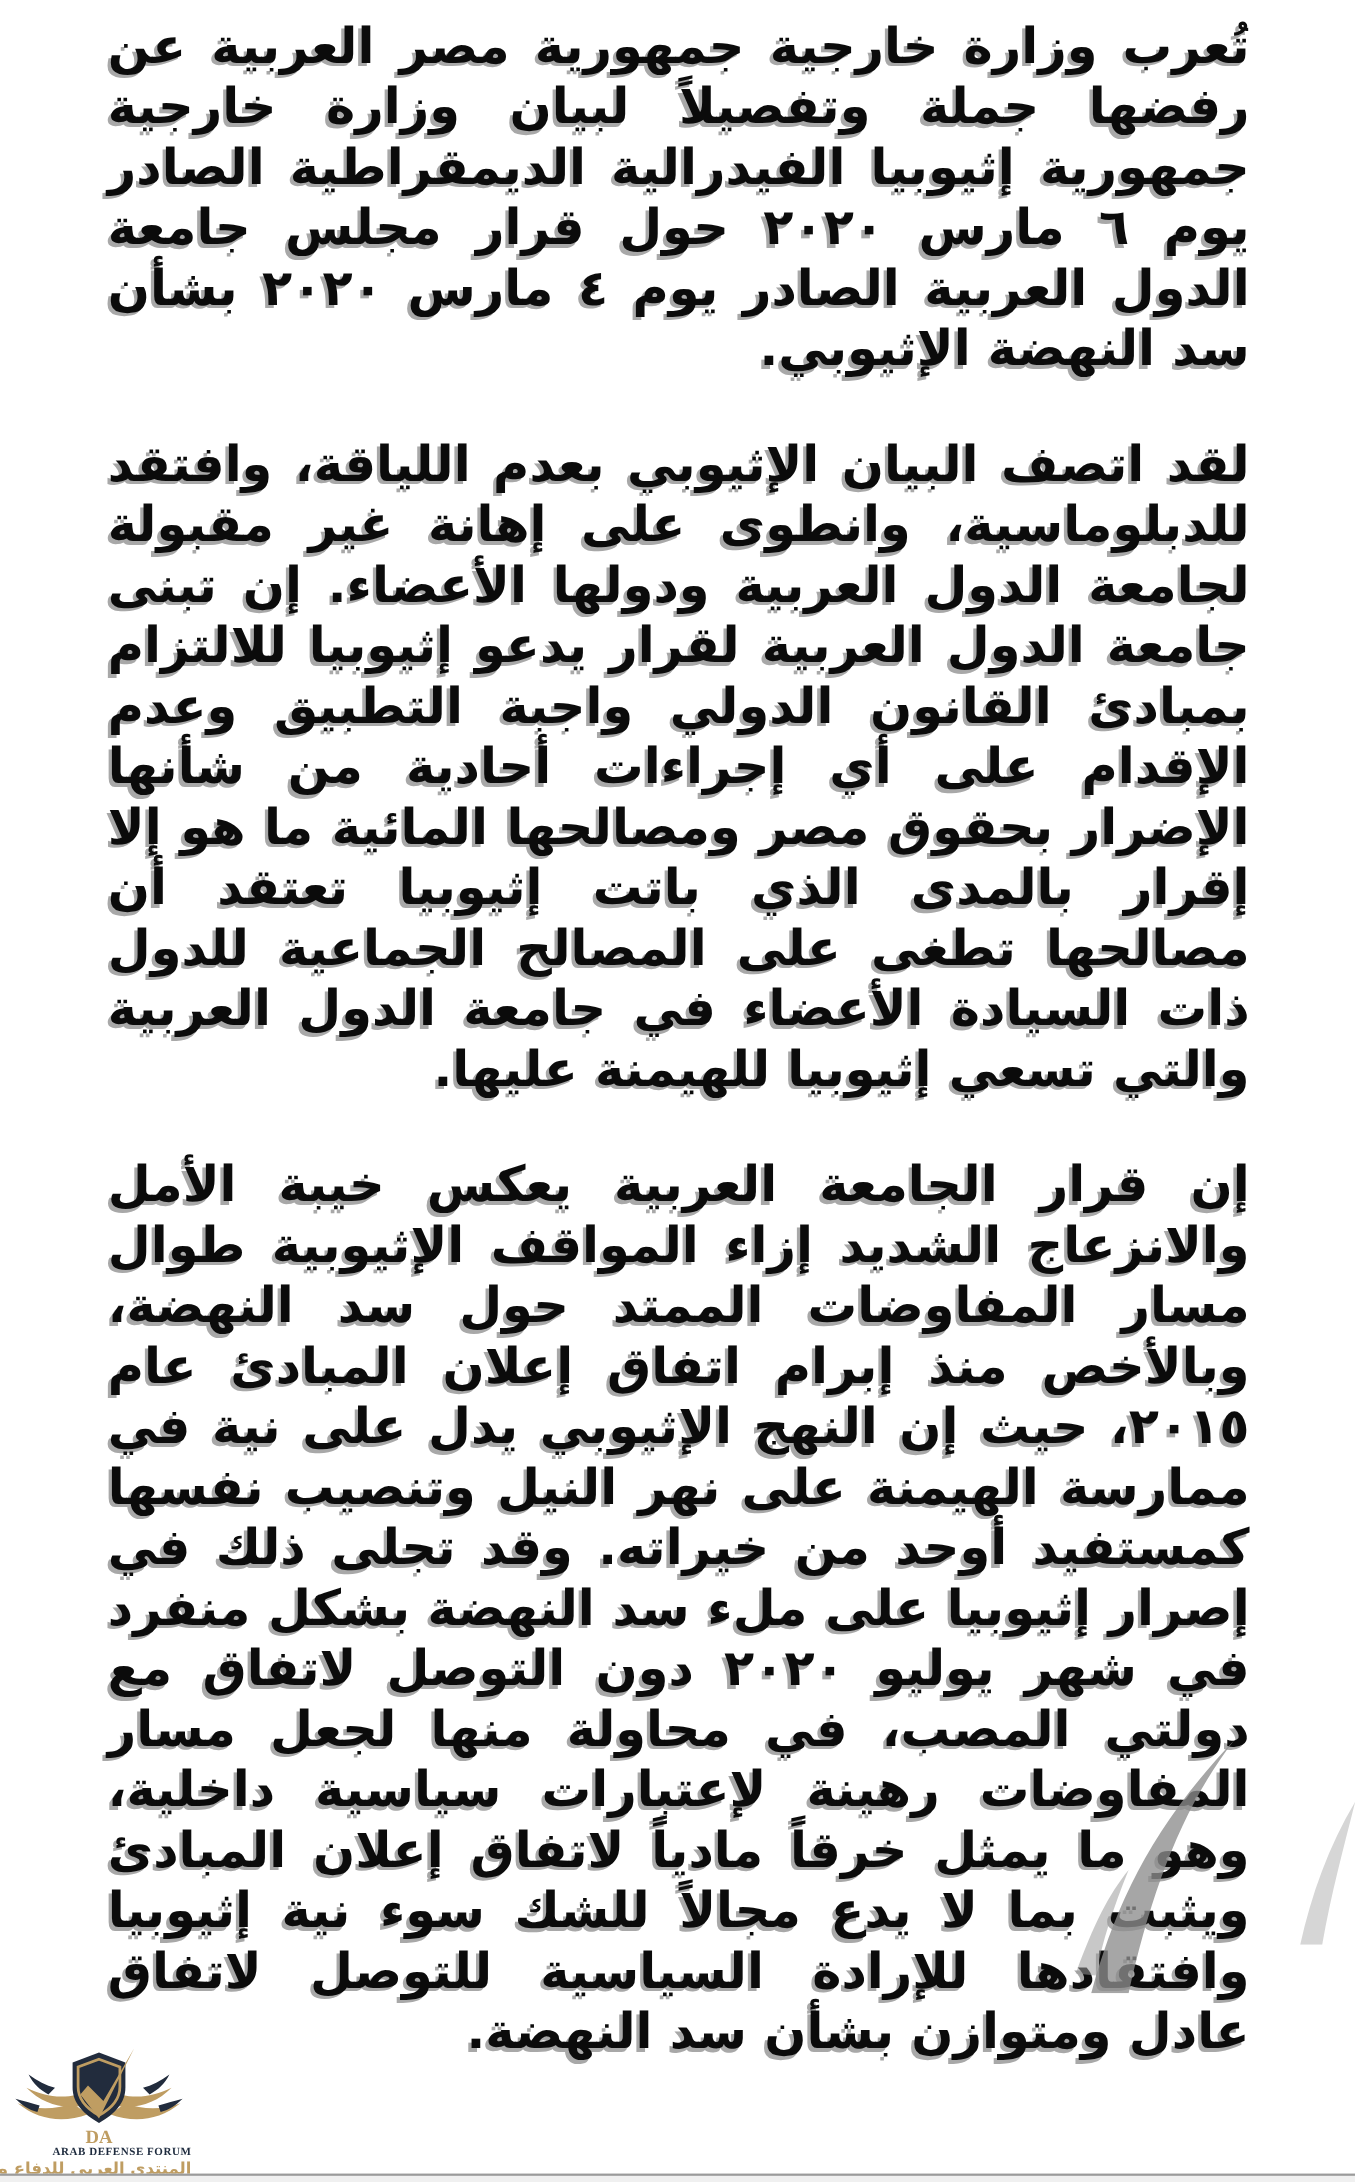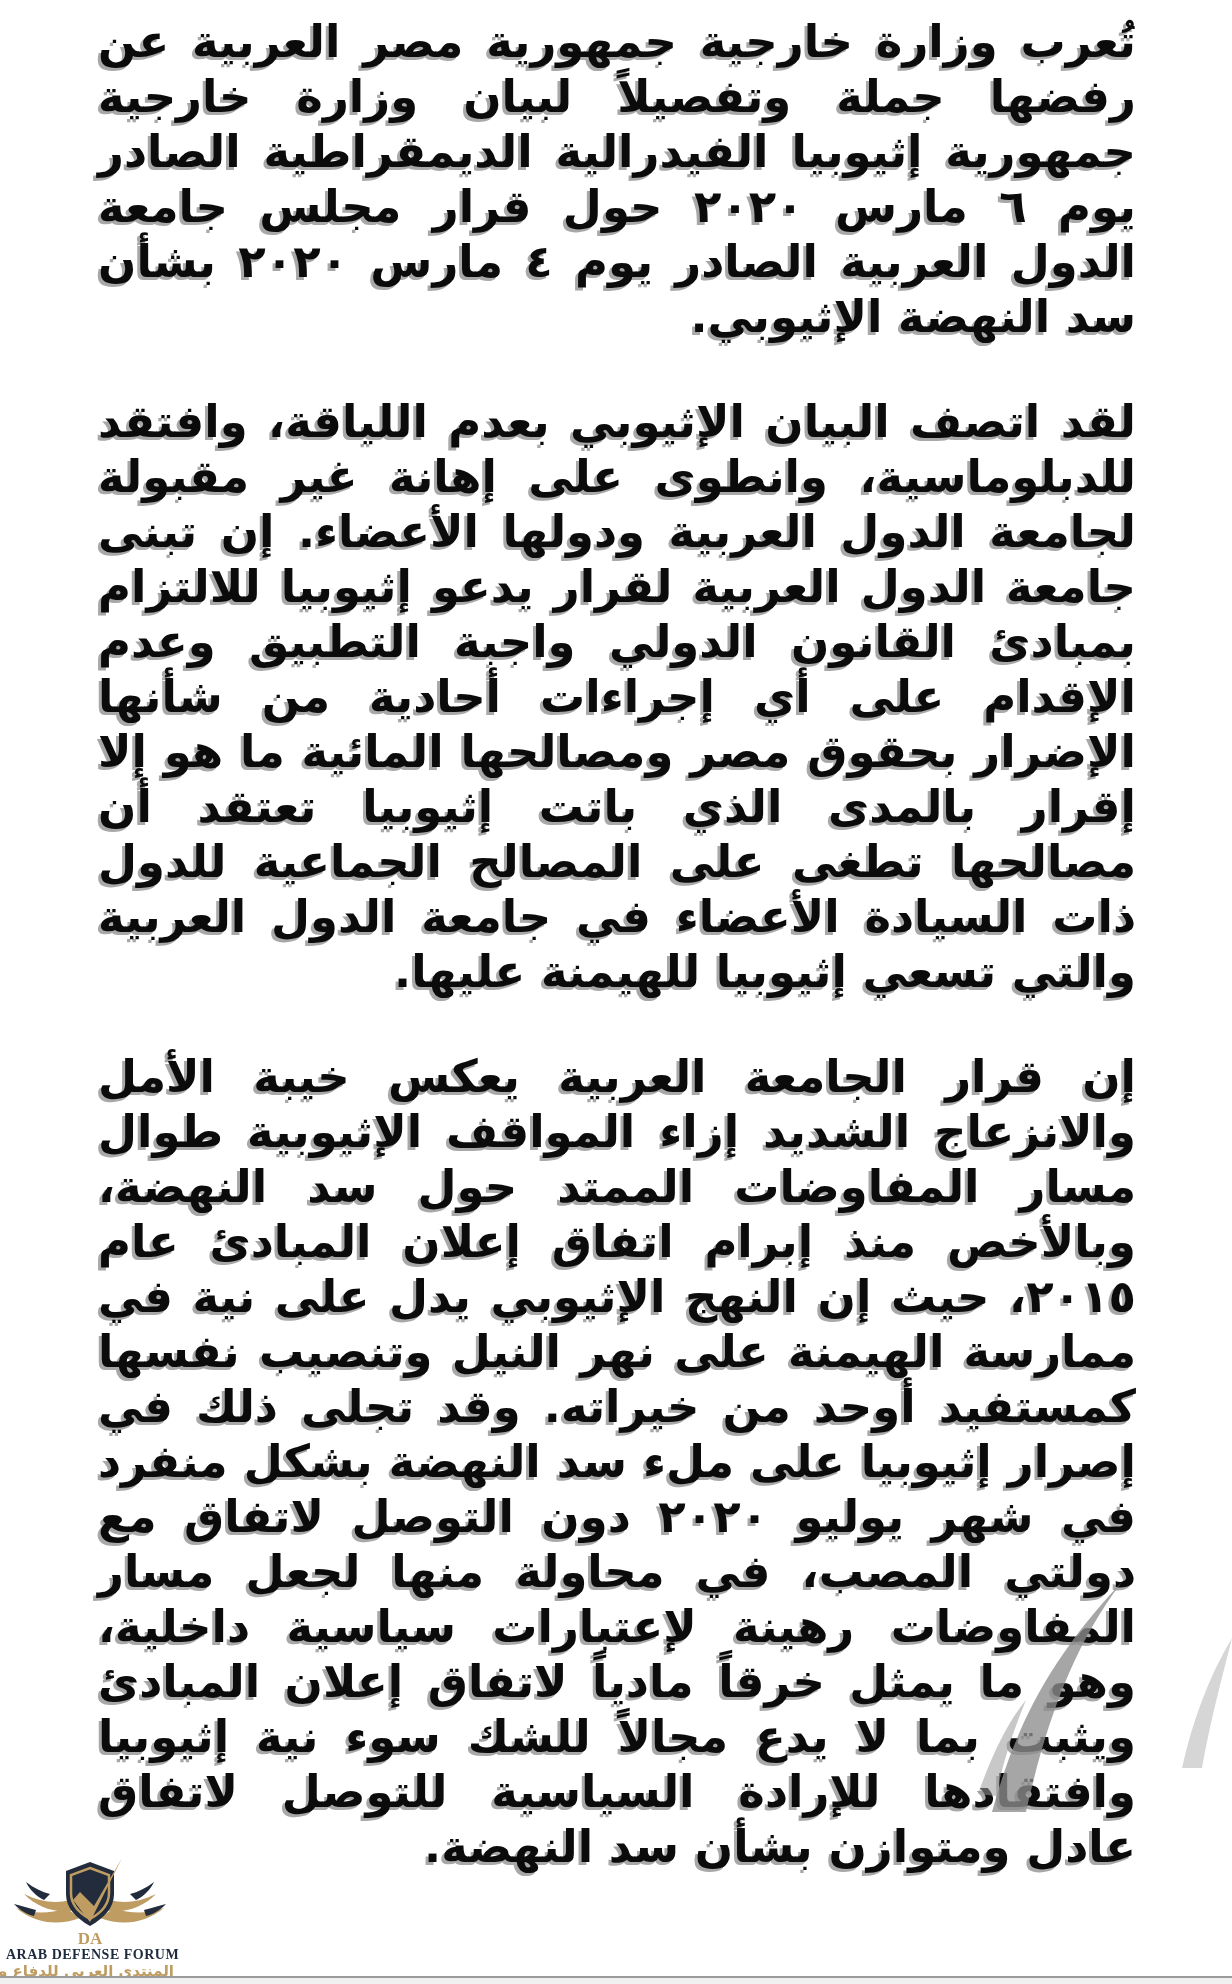--- a/index.html
+++ b/index.html
@@ -58,21 +58,21 @@
     left:6px;bottom:4px;
     width:168px;
     z-index:0;
     text-align:right;
     line-height:1.05;
   }
   .logo svg{display:block;margin:0 auto;}
   .logo .en{
     font-family:"Liberation Serif","DejaVu Serif",serif;
     font-weight:bold;
-    font-size:14px;
+    font-size:10px;
     letter-spacing:.5px;
     color:#1e2b3e;
     white-space:nowrap;
   }
   .logo .ar{
     direction:rtl;
     font-size:15px;
     font-weight:bold;
     color:#bf9d62;
     white-space:nowrap;

